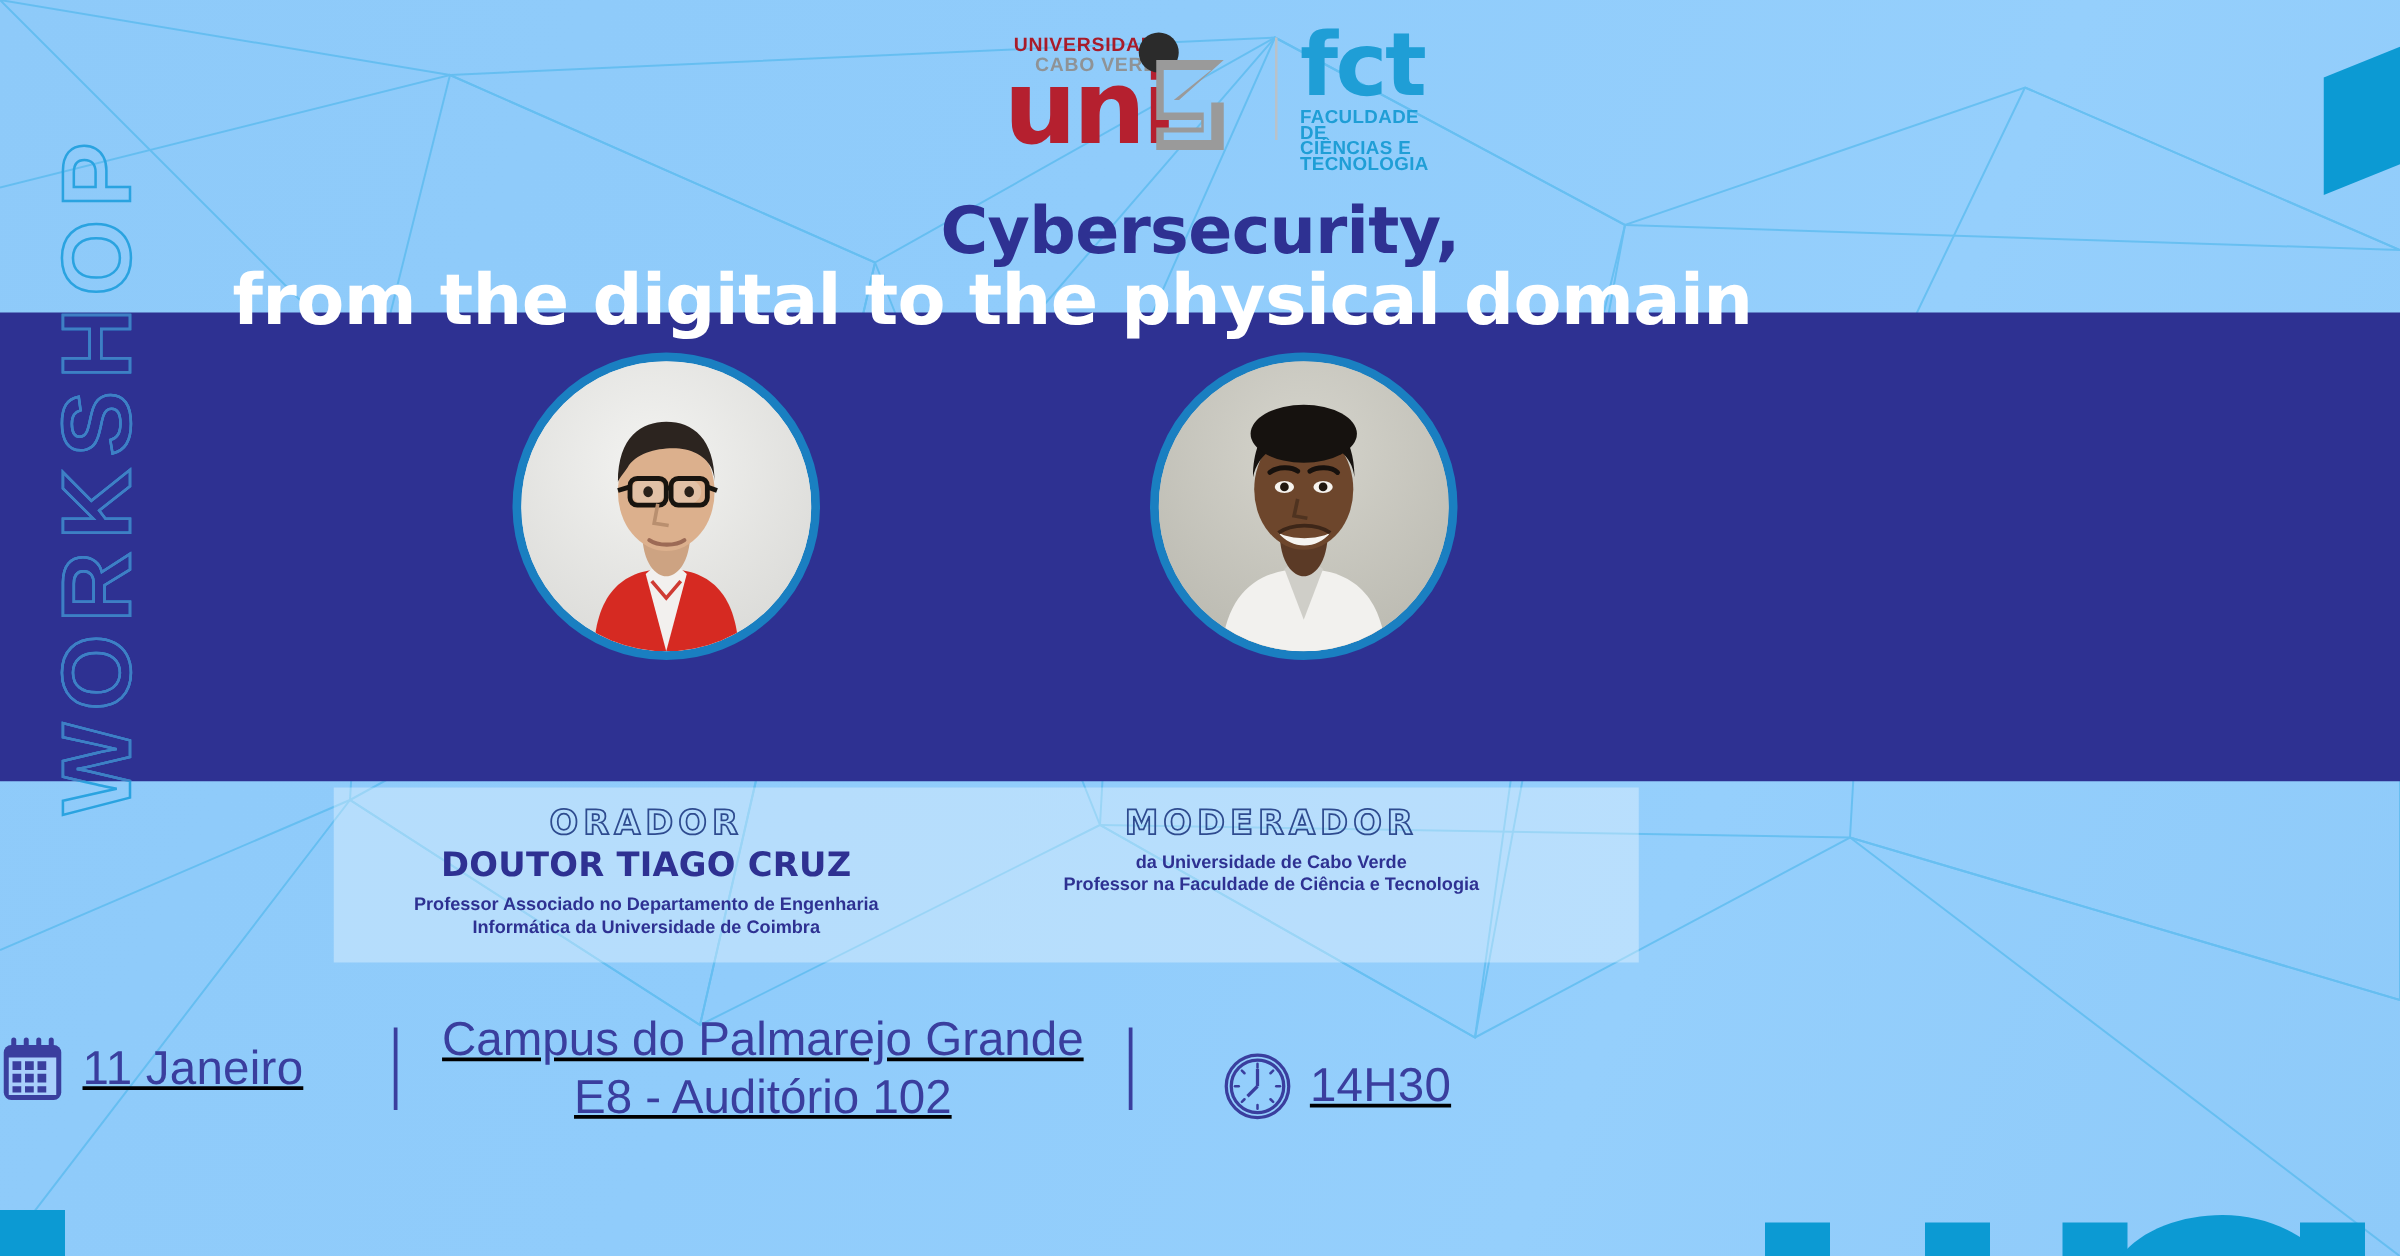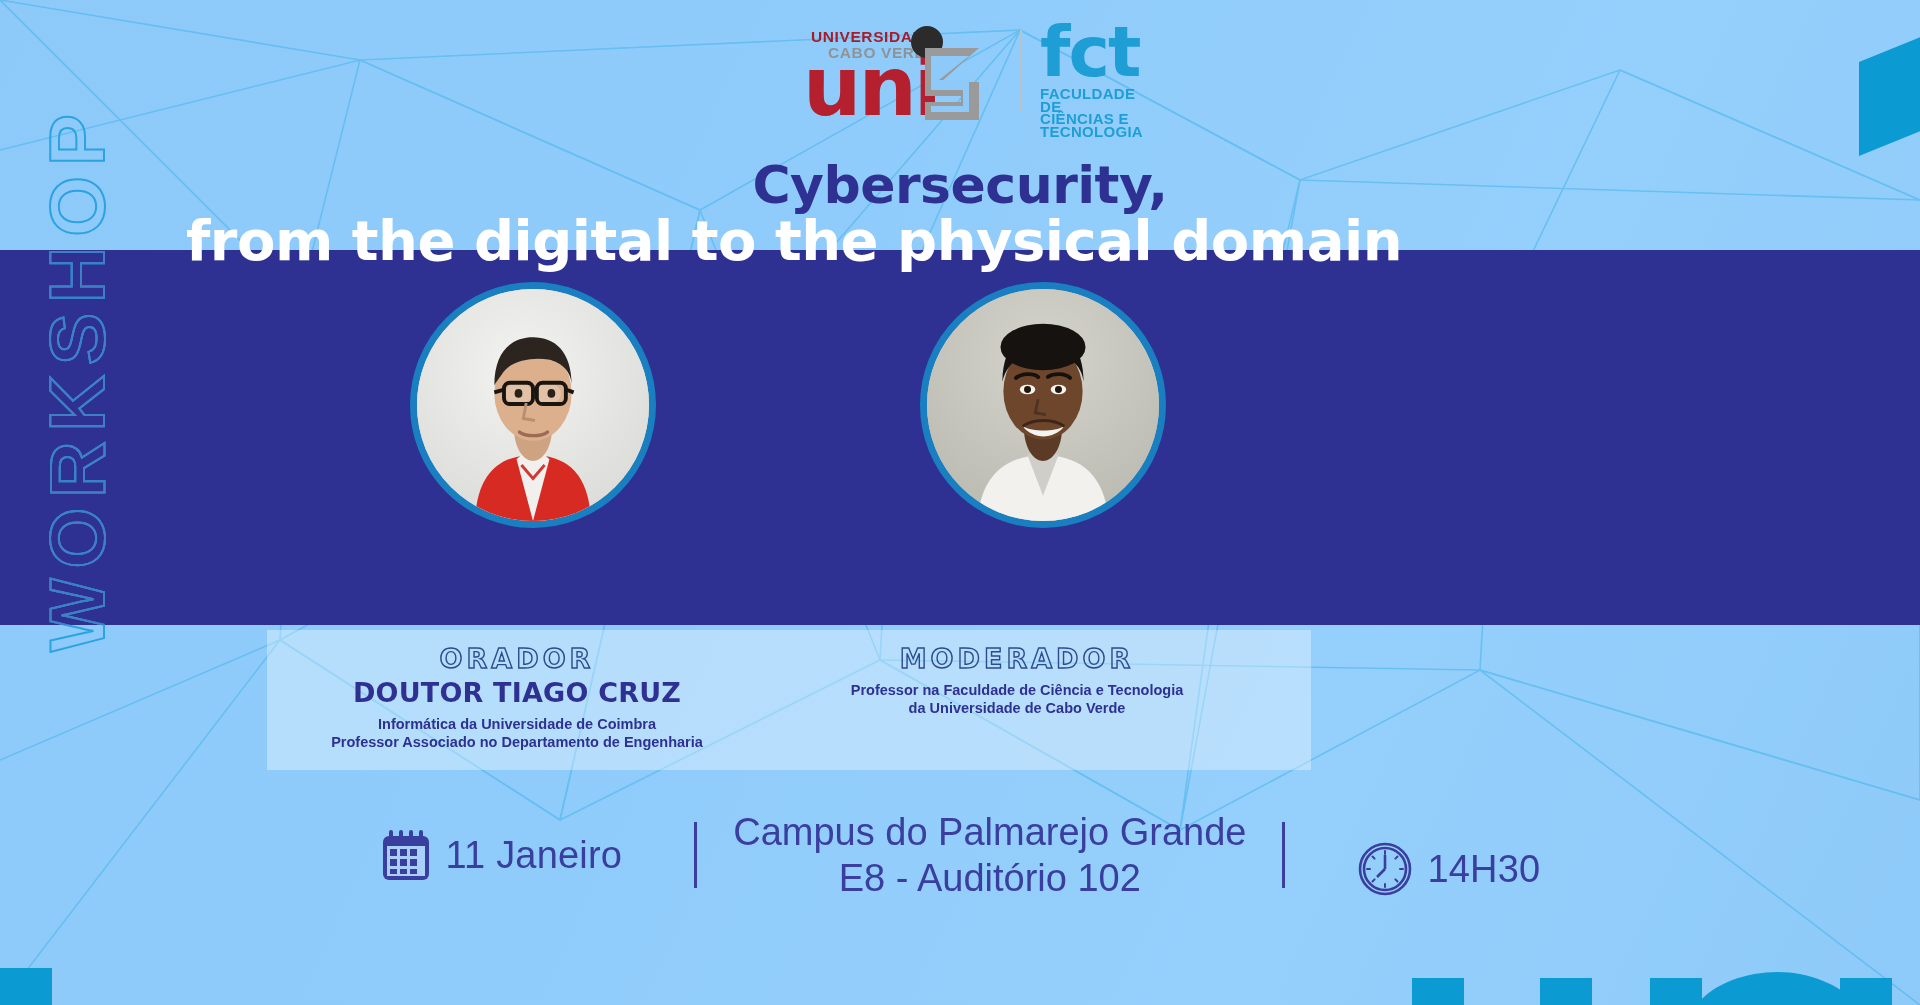--- a/index.html
+++ b/index.html
@@ -136,21 +136,21 @@
     margin-top:3px;font-size:27px;font-weight:800;color:#2e3192;letter-spacing:.2px;
     font-family:"DejaVu Sans", sans-serif;
   }
   .paffil{
     margin-top:7px;font-size:14.5px;line-height:18px;font-weight:700;color:#2e3192;
   }
 
   
   #details{
     position:absolute;left:0;top:800px;width:1920px;height:110px;
-    display:flex;align-items:center;justify-content:center;gap:0;
+    display:flex;align-items:center;justify-content:flex-start;gap:0;text-decoration:underline;
   }
   .detail{display:flex;align-items:center;gap:14px;color:#3a3e9e;}
   #detail-date{margin-right:36px;}
   #detail-time{margin-left:36px;margin-top:28px;}
   .detail-text{
     font-size:38px;font-weight:500;color:#3a3e9e;letter-spacing:.2px;
   }
   #venue-text{
     font-size:38px;line-height:46px;font-weight:500;color:#3a3e9e;text-align:center;
   }
@@ -282,29 +282,29 @@
       <path d="M99 142 C110 156 131 156 142 142 C131 148 110 148 99 142 Z" fill="#f6f4f0"></path>
       <path d="M99 142 C110 134 131 134 142 142" stroke="#3d2618" stroke-width="3" fill="none"></path>
     </svg>
   </div>
 
   <div id="people-panel">
     <div class="person" id="person-speaker">
       <div class="role">ORADOR</div>
       <div class="pname">DOUTOR TIAGO CRUZ</div>
       <div class="paffil">
+        <div>Professor Associado no Departamento de Engenharia</div>
         <div>Informática da Universidade de Coimbra</div>
-        <div>Professor Associado no Departamento de Engenharia</div>
       </div>
     </div>
     <div class="person" id="person-moderator">
       <div class="role">MODERADOR</div>
       <div class="paffil">
+        <div>da Universidade de Cabo Verde</div>
         <div>Professor na Faculdade de Ciência e Tecnologia</div>
-        <div>da Universidade de Cabo Verde</div>
       </div>
     </div>
   </div>
 
   <div id="details">
 
     <div class="detail" id="detail-date">
       <svg width="52" height="54" viewBox="0 0 52 54">
         <g fill="#3a3e9e">
           <rect x="9" y="2" width="4" height="12" rx="2"></rect>

